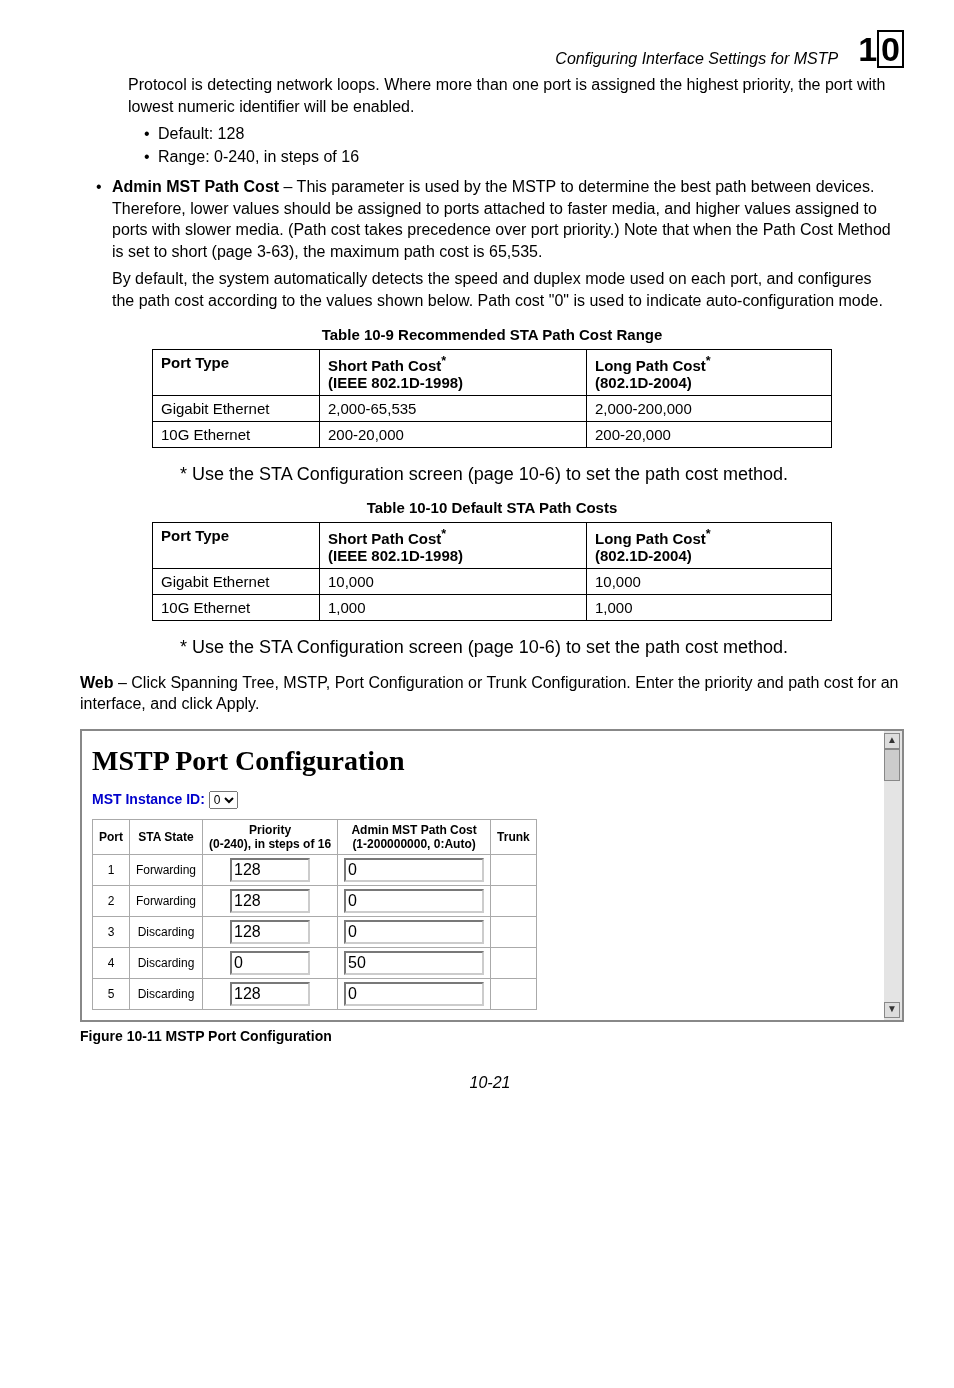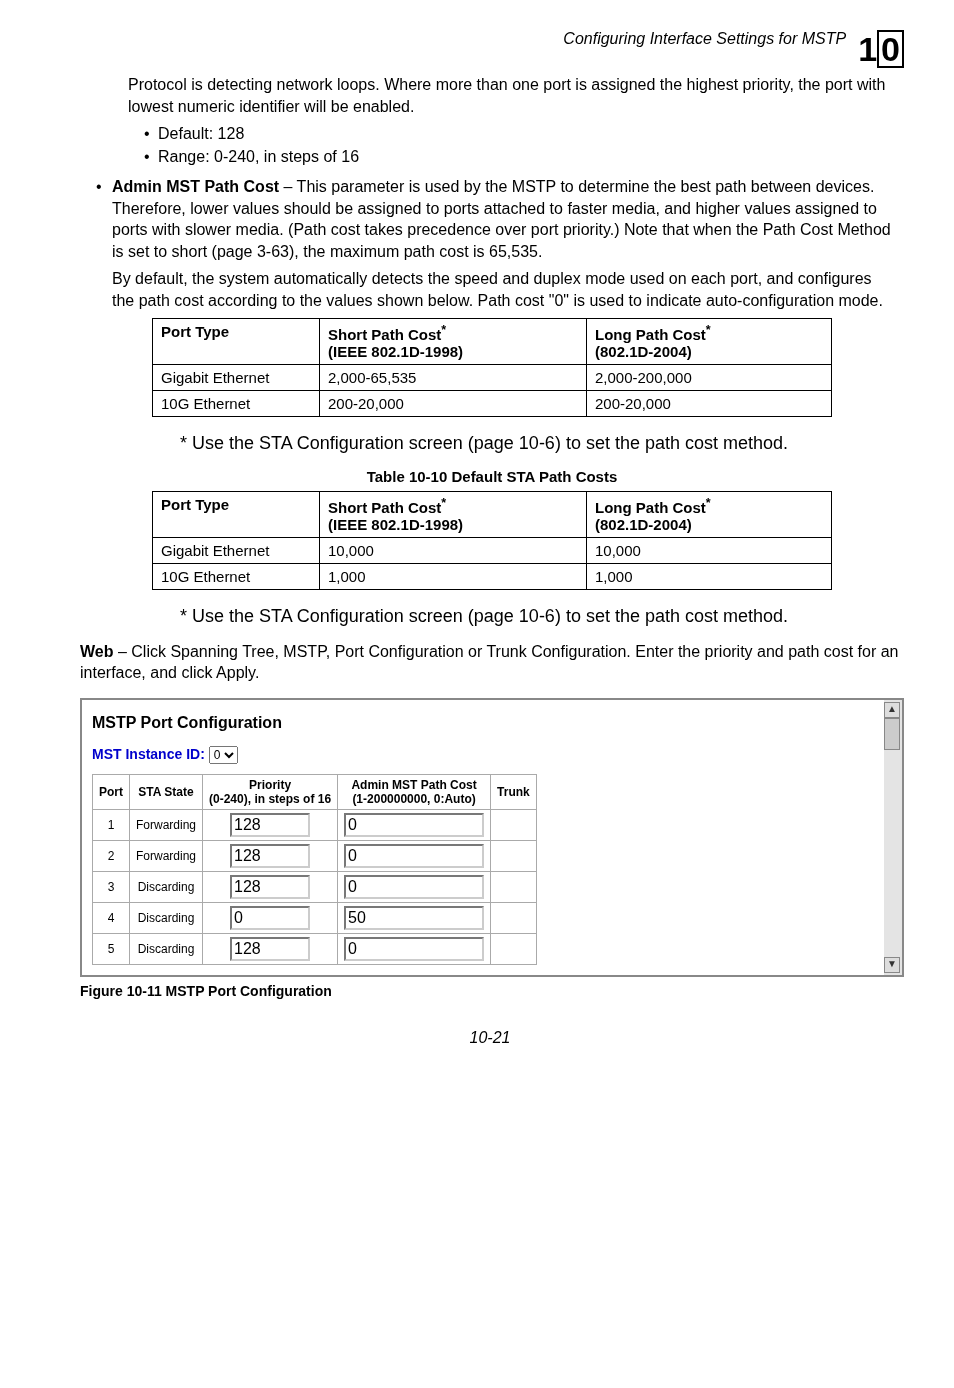--- a/index.html
+++ b/index.html
@@ -18,22 +18,22 @@
   }
   .header {
     text-align: right;
     font-style: italic;
     font-size: 16px;
     margin-bottom: 6px;
   }
   .header-line {
     display: flex;
     justify-content: flex-end;
-    align-items: flex-start;
-    gap: 12px;
+    align-items: flex-end;
+    gap: 20px;
   }
   .chapter-icon {
     display: inline-flex;
     align-items: center;
     gap: 2px;
   }
   .chapter-icon .one {
     font-family: "Arial Black", Arial, sans-serif;
     font-weight: 900;
     font-size: 34px;
@@ -81,22 +81,22 @@
   
   .win {
     border: 2px solid #888;
     margin-top: 14px;
     background: #fff;
     position: relative;
     box-shadow: inset -18px 0 0 #e4e4e4;
   }
   .win-inner { padding: 10px 26px 10px 10px; }
   .win h2 {
-    font-family: Liberation Sans, sans-serif;
-    font-size: 16px;
+    font-family: Liberation Serif, serif;
+    font-size: 28px;
     font-weight: bold;
     margin: 4px 0 14px 0;
   }
   .mst-label { color: #0000cc; font-weight: bold; font-size: 14px; margin-bottom: 10px; }
   .mst-label select { font-size: 12px; }
   table.mstp {
     border-collapse: collapse;
     font-size: 12px;
     font-family: "MS Sans Serif", Tahoma, Arial, sans-serif;
     color: #000;
@@ -165,20 +165,21 @@
 
   <ul class="top-bullets">
     <li>
       <p>
         <strong>Admin MST Path Cost</strong><span> – This parameter is used by the MSTP to determine the best path between devices. Therefore, lower values should be assigned to ports attached to faster media, and higher values assigned to ports with slower media. (Path cost takes precedence over port priority.) Note that when the Path Cost Method is set to short (page 3-63), the maximum path cost is 65,535.</span>
       </p>
       <p style="margin-top:6px;">By default, the system automatically detects the speed and duplex mode used on each port, and configures the path cost according to the values shown below. Path cost "0" is used to indicate auto-configuration mode.</p>
     </li>
   </ul>
 
+  <div class="table-caption">Table 10-9   Recommended STA Path Cost Range</div>
   <table class="data">
     <tbody>
         <tr>
       <th style="width:150px">Port Type</th>
       <th style="width:250px">
         <span>Short Path Cost</span><sup>*</sup><br><span>(IEEE 802.1D-1998)</span>
       </th>
       <th>
         <span>Long Path Cost</span><sup>*</sup><br><span>(802.1D-2004)</span>
       </th>

